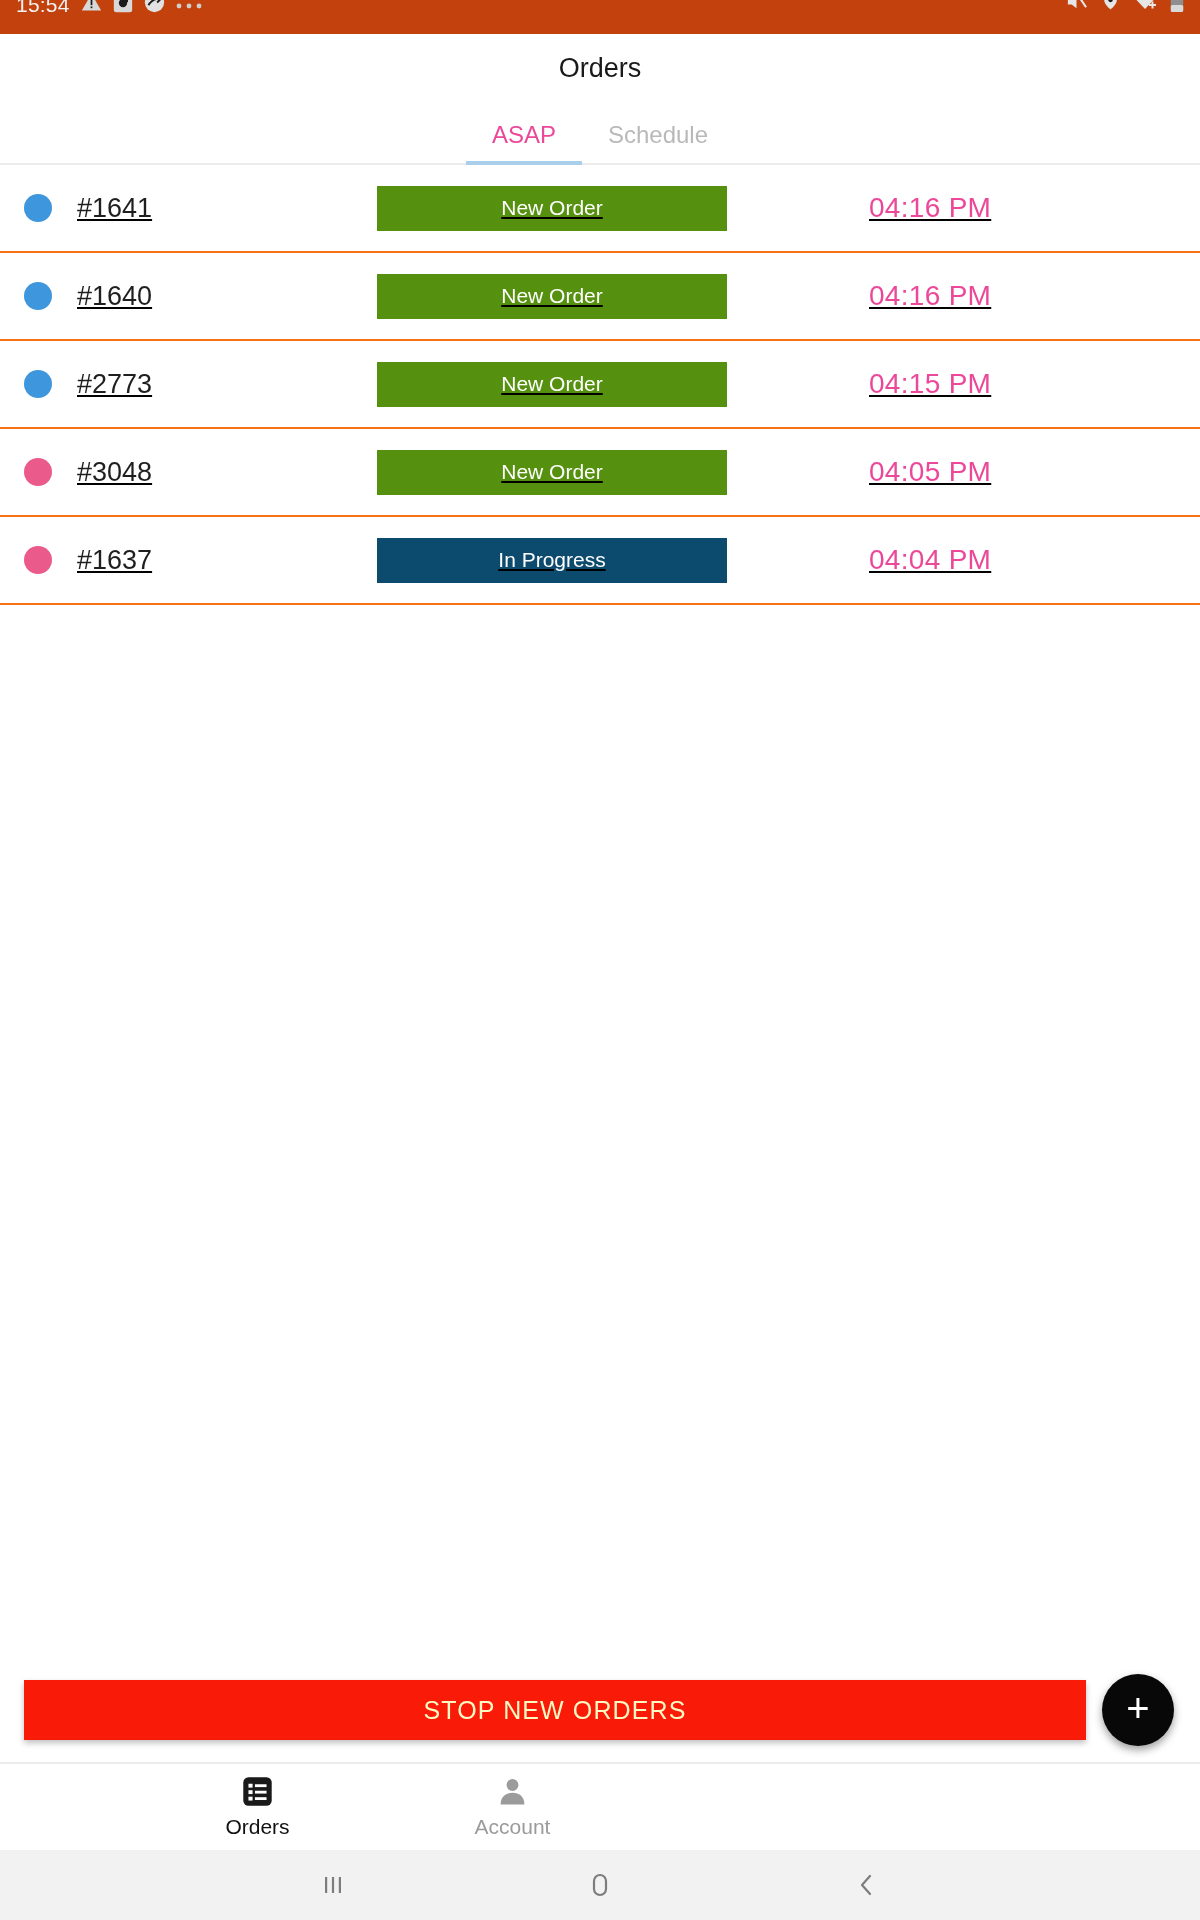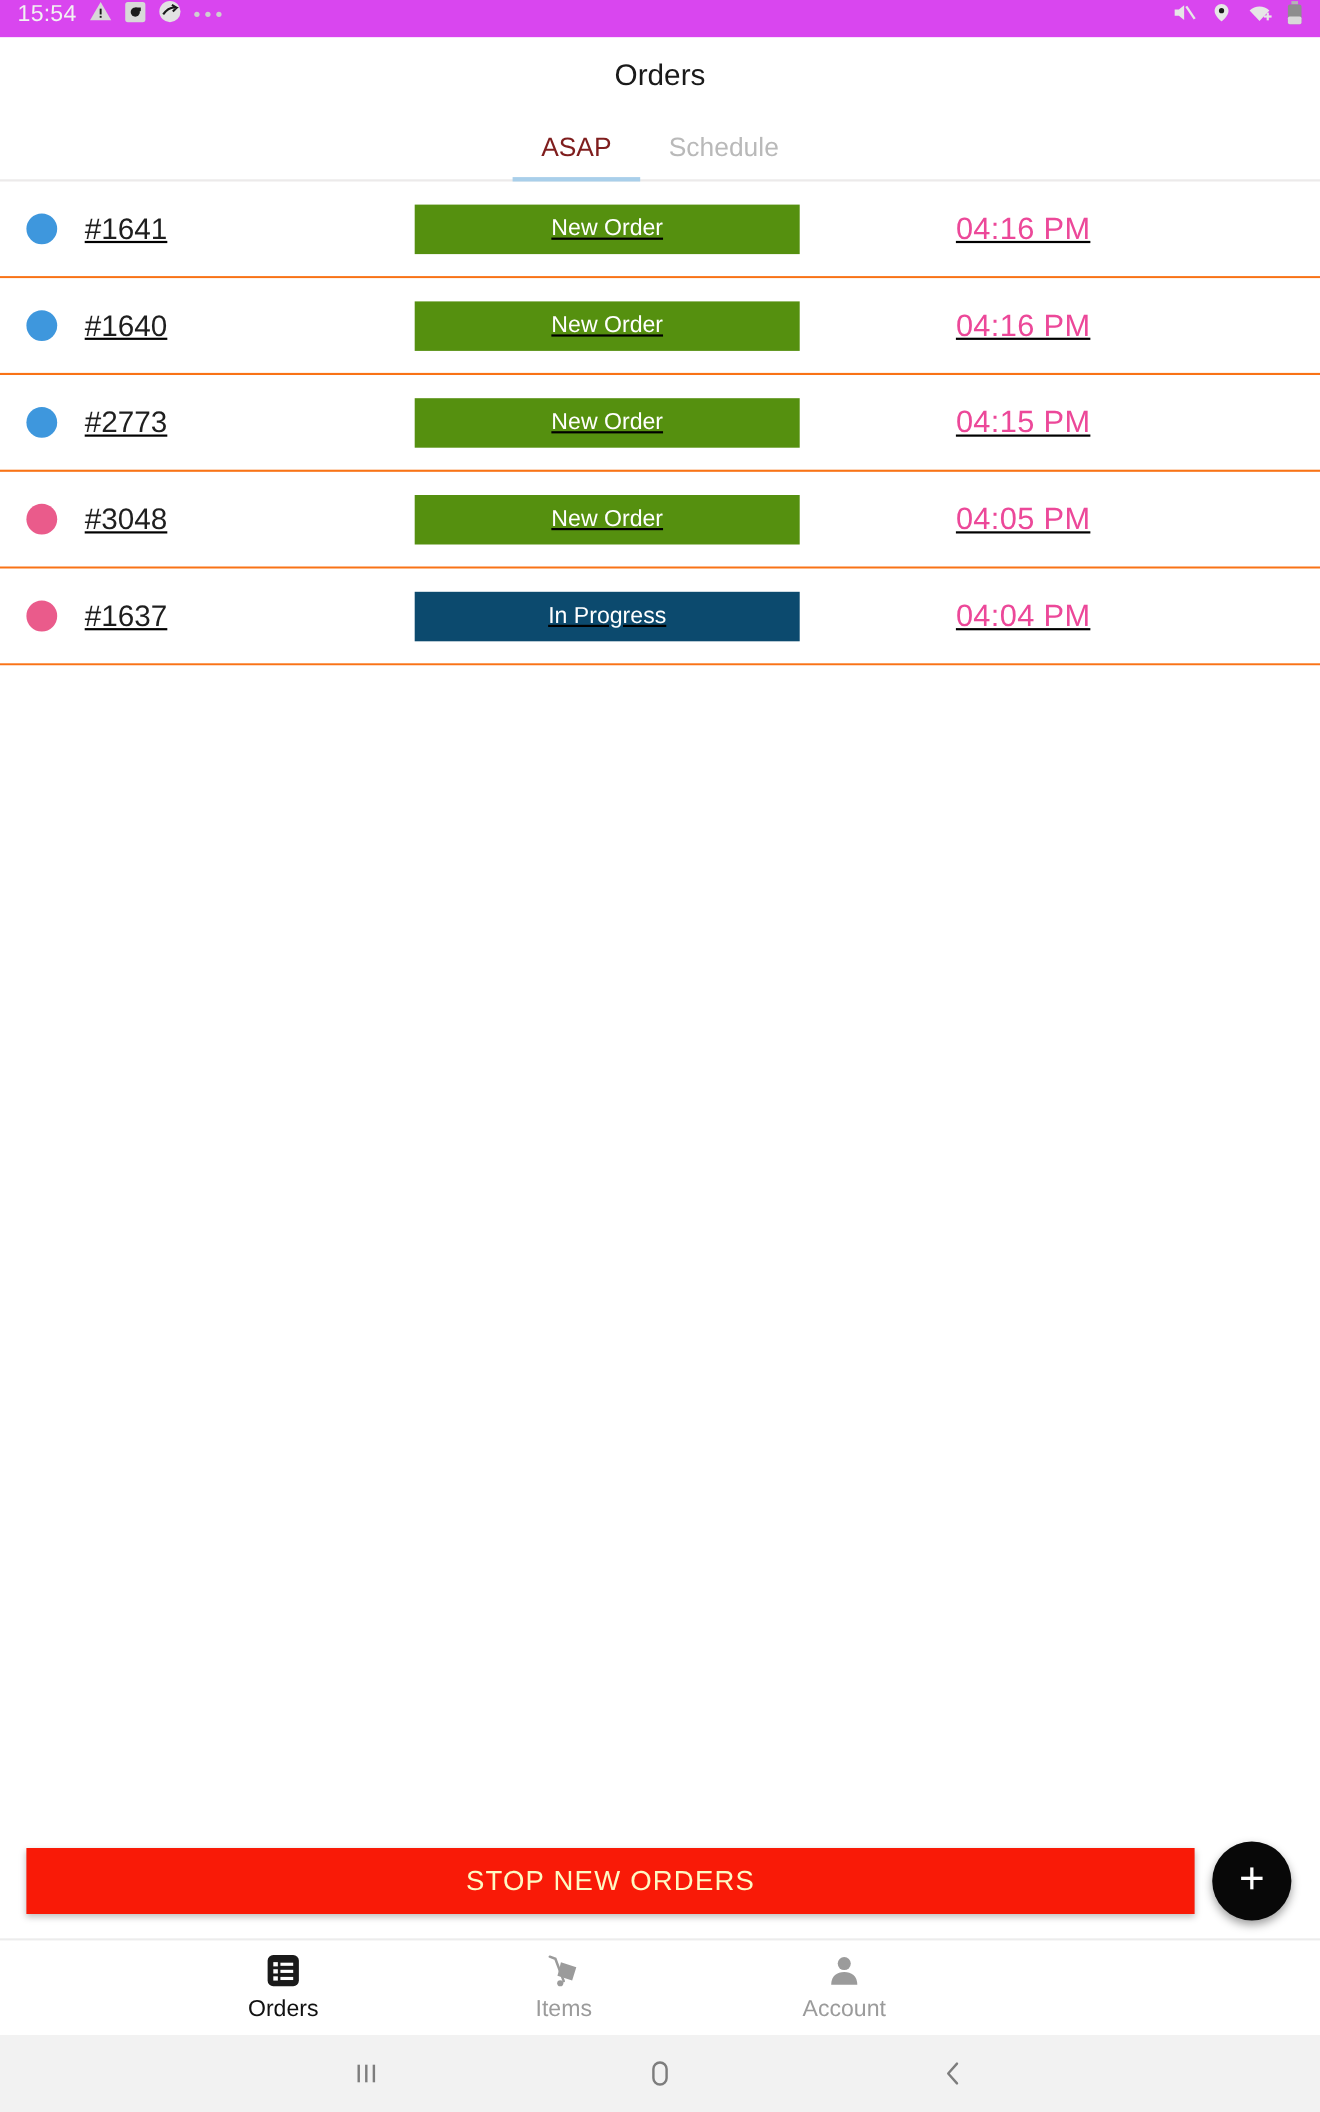--- a/index.html
+++ b/index.html
@@ -12,23 +12,23 @@
   .phone {
     width:1200px; height:1920px;
     display:flex; flex-direction:column;
     position:relative;
     background:#ffffff;
   }
 
   
   .statusbar {
     height:34px;
-    background:#d946ef;
-    display:flex; align-items:flex-start;
-    padding:0 16px;
+    background:#c2410c;
+    display:flex; align-items:flex-end;
+    padding:17px 16px;
     flex:0 0 34px;
   }
   .sb-left { display:flex; align-items:center; gap:11px; }
   .sb-clock {
     color:#f2f2f2; font-size:21px; letter-spacing:.2px;
     font-family:"Liberation Sans", sans-serif;
   }
   .sb-right { margin-left:auto; display:flex; align-items:center; gap:13px; }
   .sb-ico { display:block; }
 
@@ -50,21 +50,21 @@
     position:relative;
   }
   .tab {
     padding:0 26px 14px 26px;
     font-size:24px;
     position:relative;
     background:transparent; border:none;
     font-family:"Liberation Sans", sans-serif;
     cursor:pointer;
   }
-  .tab.active { color:#7f1d1d; }
+  .tab.active { color:#ec4899; }
   .tab.inactive { color:#b9b9b9; }
   .tab.active::after {
     content:""; position:absolute;
     left:0; right:0; bottom:-2px; height:4px;
     background:#a9cfea;
   }
 
   
   .orderlist { background:#ffffff; }
   .order-row {
@@ -300,30 +300,20 @@
             <rect x="10" y="6.4" width="9" height="2.2" fill="#fff"></rect>
             <rect x="5" y="11" width="3.2" height="3" fill="#fff"></rect>
             <rect x="10" y="11.4" width="9" height="2.2" fill="#fff"></rect>
             <rect x="5" y="16" width="3.2" height="3" fill="#fff"></rect>
             <rect x="10" y="16.4" width="9" height="2.2" fill="#fff"></rect>
           </svg>
       </span>
       <span class="nav-label">Orders</span>
     </button>
 
-    <button class="nav-item inactive">
-      <span>
-        <svg width="33" height="31" viewBox="0 0 26 24">
-            <path d="M3 2 L7 3.5 L13 19.5" stroke="#9b9b9b" stroke-width="1.8" fill="none" stroke-linecap="round"></path>
-            <path d="M11 6 L22 9.6 L19 19 L8.5 15.6 Z" fill="#9b9b9b"></path>
-            <circle cx="10.5" cy="21" r="2.2" fill="#9b9b9b"></circle>
-          </svg>
-      </span>
-      <span class="nav-label">Items</span>
-    </button>
 
     <button class="nav-item inactive">
       <span>
         <svg width="31" height="31" viewBox="0 0 24 24">
             <circle cx="12" cy="7" r="4.6" fill="#9b9b9b"></circle>
             <path d="M2.8 22 C2.8 15.8 7 13 12 13 C17 13 21.2 15.8 21.2 22 Z" fill="#9b9b9b"></path>
           </svg>
       </span>
       <span class="nav-label">Account</span>
     </button>

